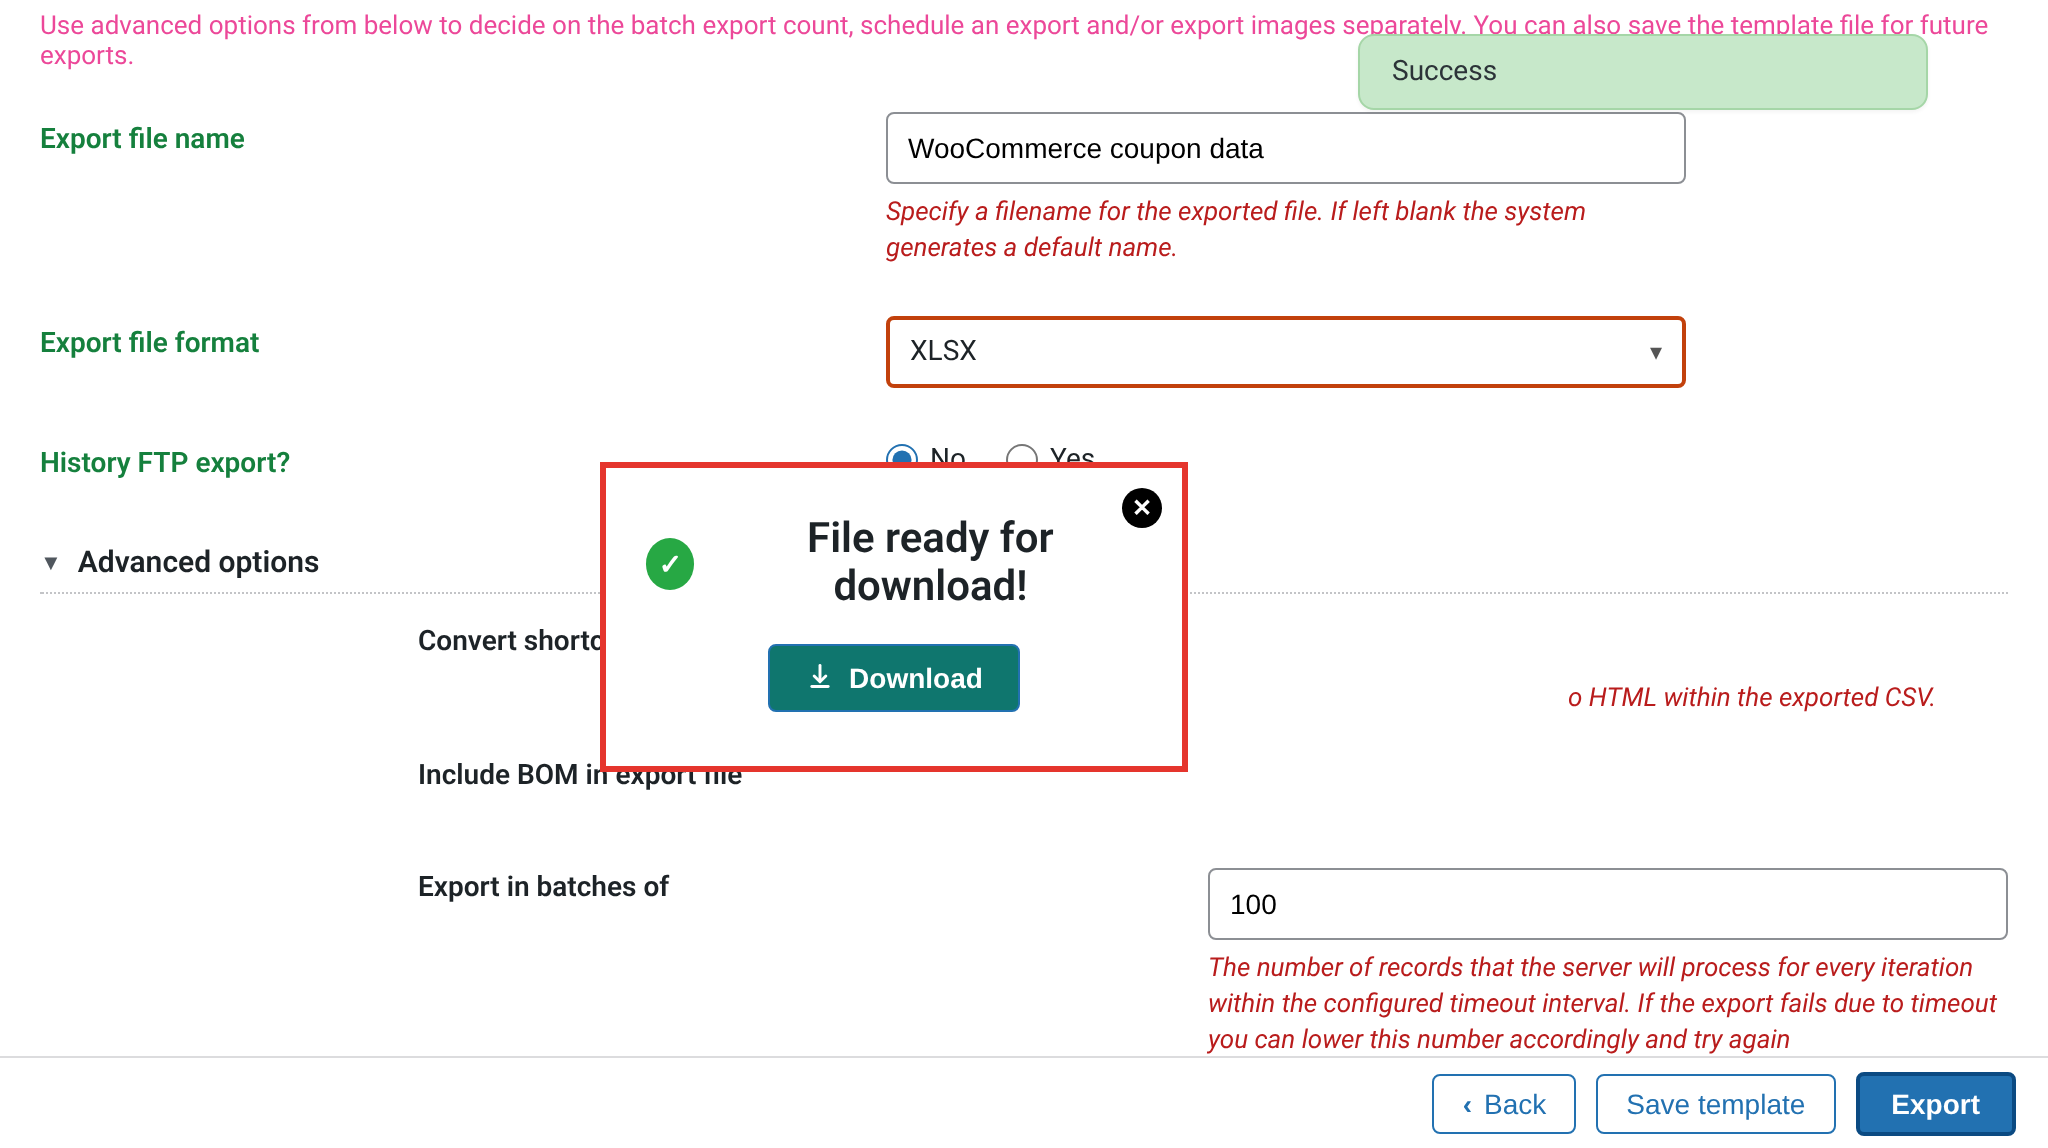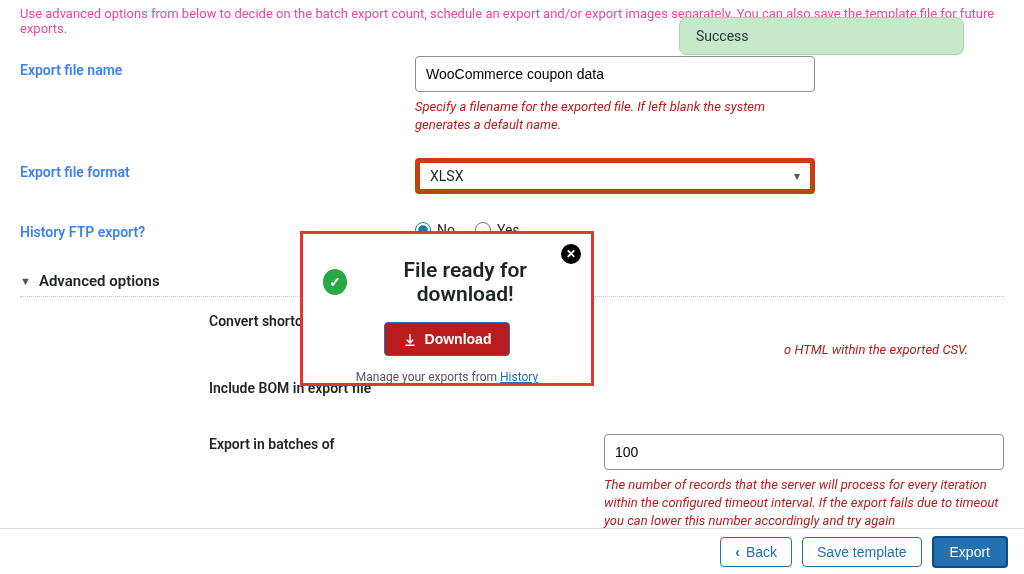--- a/index.html
+++ b/index.html
@@ -22,24 +22,24 @@
   .form-row {
     display: flex;
     align-items: flex-start;
     padding: 10px 0 14px;
   }
   .form-label {
     width: 395px;
     min-width: 395px;
     font-weight: 600;
     font-size: 14px;
-    color: #3b82f6;
+    color: #15803d;
     padding-top: 6px;
   }
-  .form-field { flex: 1; max-width: 400px; }
+  .form-field { flex: 1; max-width: 400px; margin-left: 28px; }
   .help {
     color: #b91c1c;
     font-style: italic;
     font-size: 13px;
     margin-top: 6px;
     line-height: 1.4;
   }
   input.text-input {
     width: 100%;
     height: 36px;
@@ -49,21 +49,21 @@
     font-size: 14px;
     background: #fff;
   }
   .select-wrap {
     position: relative;
     width: 100%;
   }
   .select-box {
     width: 100%;
     height: 36px;
-    border: 5px solid #c2410c;
+    border: 2px solid #c2410c;
     border-radius: 4px;
     padding: 0 10px;
     font-size: 14px;
     display: flex;
     align-items: center;
     justify-content: space-between;
     background: #fff;
     cursor: pointer;
   }
   .chevron {
@@ -175,23 +175,23 @@
     font-size: 14px;
     font-weight: bold;
   }
   .modal-title {
     font-weight: 600;
     font-size: 21px;
     color: #1d2327;
   }
   .download-btn {
     display: inline-flex;
-    align-items: flex-end;
+    align-items: flex-start;
     gap: 8px;
-    background: #b91c1c;
+    background: #0f766e;
     color: #fff;
     border: 1px solid #2271b1;
     border-radius: 4px;
     padding: 8px 18px;
     font-size: 14px;
     font-weight: 600;
     cursor: pointer;
   }
   .dl-icon {
     width: 14px;
@@ -234,21 +234,21 @@
     gap: 6px;
     border: 1px solid #2271b1;
     background: #fff;
     color: #2271b1;
   }
   .btn-primary {
     background: #2271b1;
     color: #fff;
     border: 2px solid #0b4a82;
     padding: 6px 16px;
-    font-weight: 400;
+    font-weight: 700;
   }
   .chev-left {
     font-size: 14px;
     font-weight: bold;
   }
 </style>
 </head>
 <body>
 
 <div class="page-pad">
@@ -334,23 +334,20 @@
     <button class="download-btn">
       <span class="dl-icon">
         <svg viewBox="0 0 24 24" width="14" height="14" fill="none" stroke="#fff" stroke-width="2.5" stroke-linecap="round" stroke-linejoin="round">
           <path d="M12 3v12"></path>
             <path d="M7 12l5 5 5-5"></path>
             <path d="M5 21h14"></path>
         </svg>
       </span>
       <span>Download</span>
     </button>
-    <div class="modal-foot">
-      <span>Manage your exports from </span><a href="#">History</a>
-    </div>
   </div>
 </div>
 
 <div class="footer-bar">
   <button class="btn">
     <span class="chev-left">‹</span>
     <span>Back</span>
   </button>
   <button class="btn">
     <span>Save template</span>

